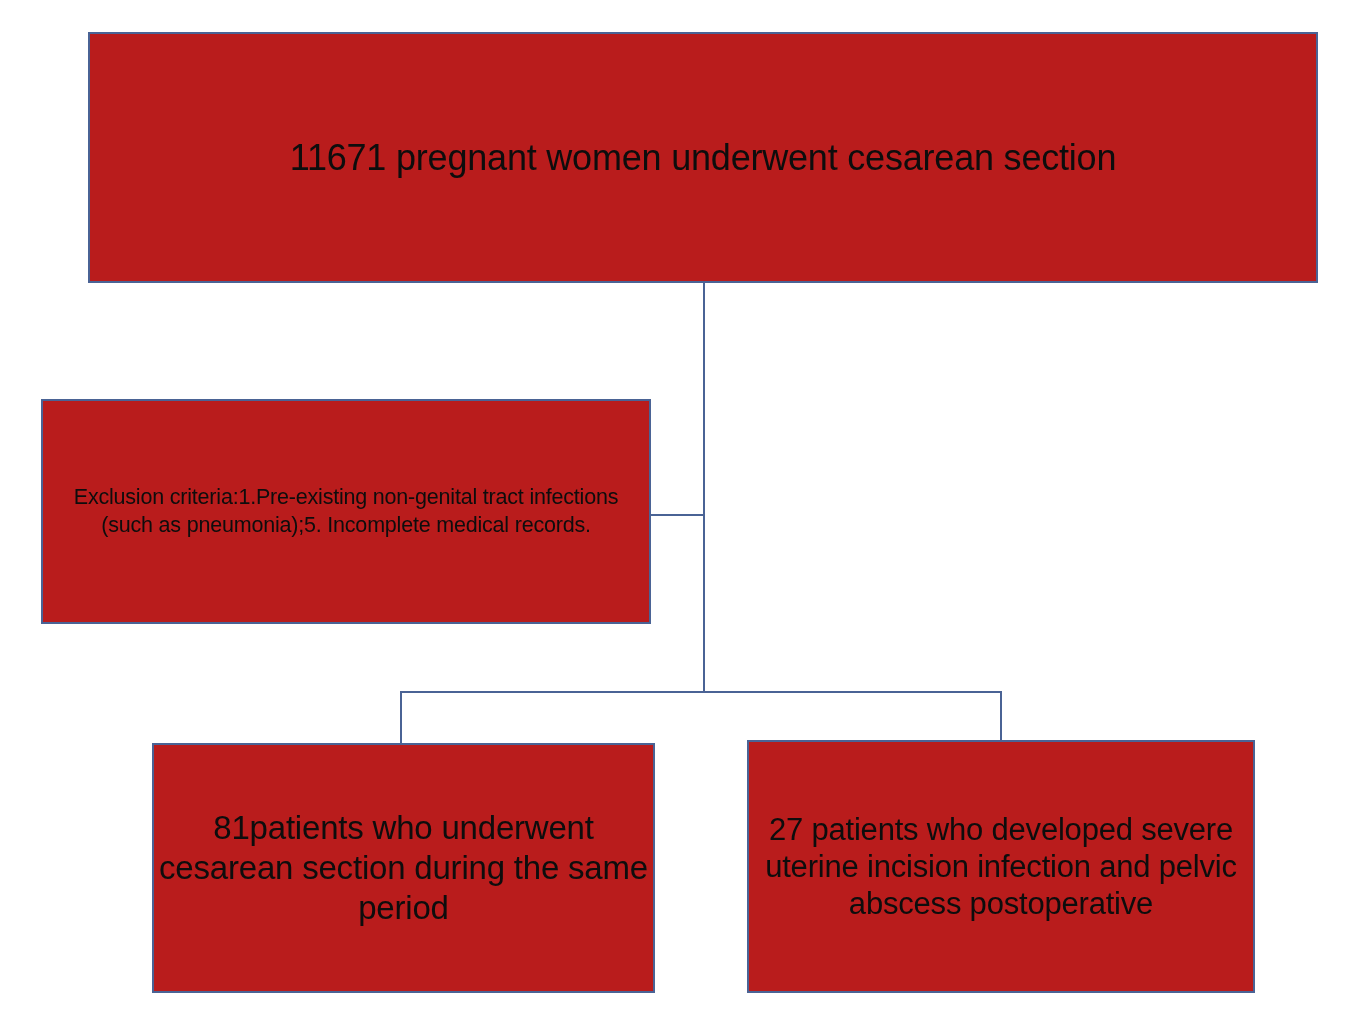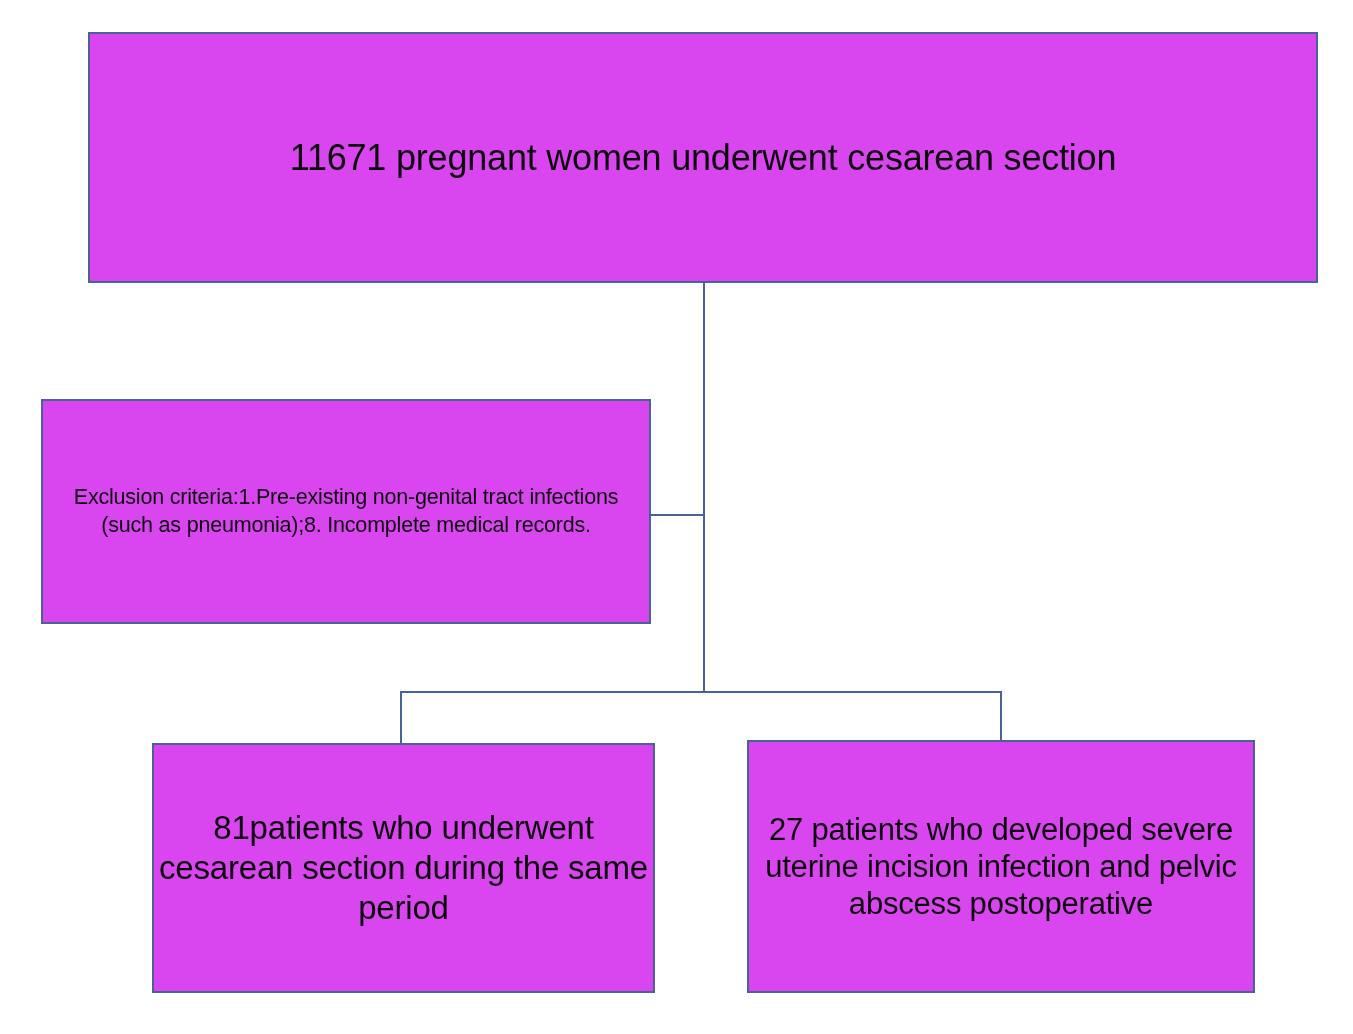--- a/index.html
+++ b/index.html
@@ -14,21 +14,21 @@
     height: 1034px;
     background: #ffffff;
     overflow: hidden;
     font-family: "Liberation Sans", sans-serif;
     color: #0d0d0d;
   }
   .node {
     position: absolute;
     box-sizing: border-box;
     border: 2px solid #4a6395;
-    background: #d946ef;
+    background: #b91c1c;
     display: flex;
     align-items: center;
     justify-content: center;
     text-align: center;
     z-index: 3;
   }
   .node .label {
     display: block;
     width: 100%;
     padding: 0 10px;
@@ -108,21 +108,21 @@
   <div class="conn h" id="conn-exclusion"></div>
   <div class="conn h" id="conn-split"></div>
   <div class="conn v" id="conn-left-drop"></div>
   <div class="conn v" id="conn-right-drop"></div>
 
   <div class="node" id="node-cohort">
     <span class="label">11671 pregnant women underwent cesarean section</span>
   </div>
 
   <div class="node" id="node-exclusion">
-    <span class="label">Exclusion criteria:1.Pre-existing non-genital tract infections (such as pneumonia);8. Incomplete medical records.</span>
+    <span class="label">Exclusion criteria:1.Pre-existing non-genital tract infections (such as pneumonia);5. Incomplete medical records.</span>
   </div>
 
   <div class="node" id="node-control">
     <span class="label">81patients who underwent cesarean section during the same period</span>
   </div>
 
   <div class="node" id="node-cases">
     <span class="label">27 patients who developed severe uterine incision infection and pelvic abscess postoperative</span>
   </div>
 

